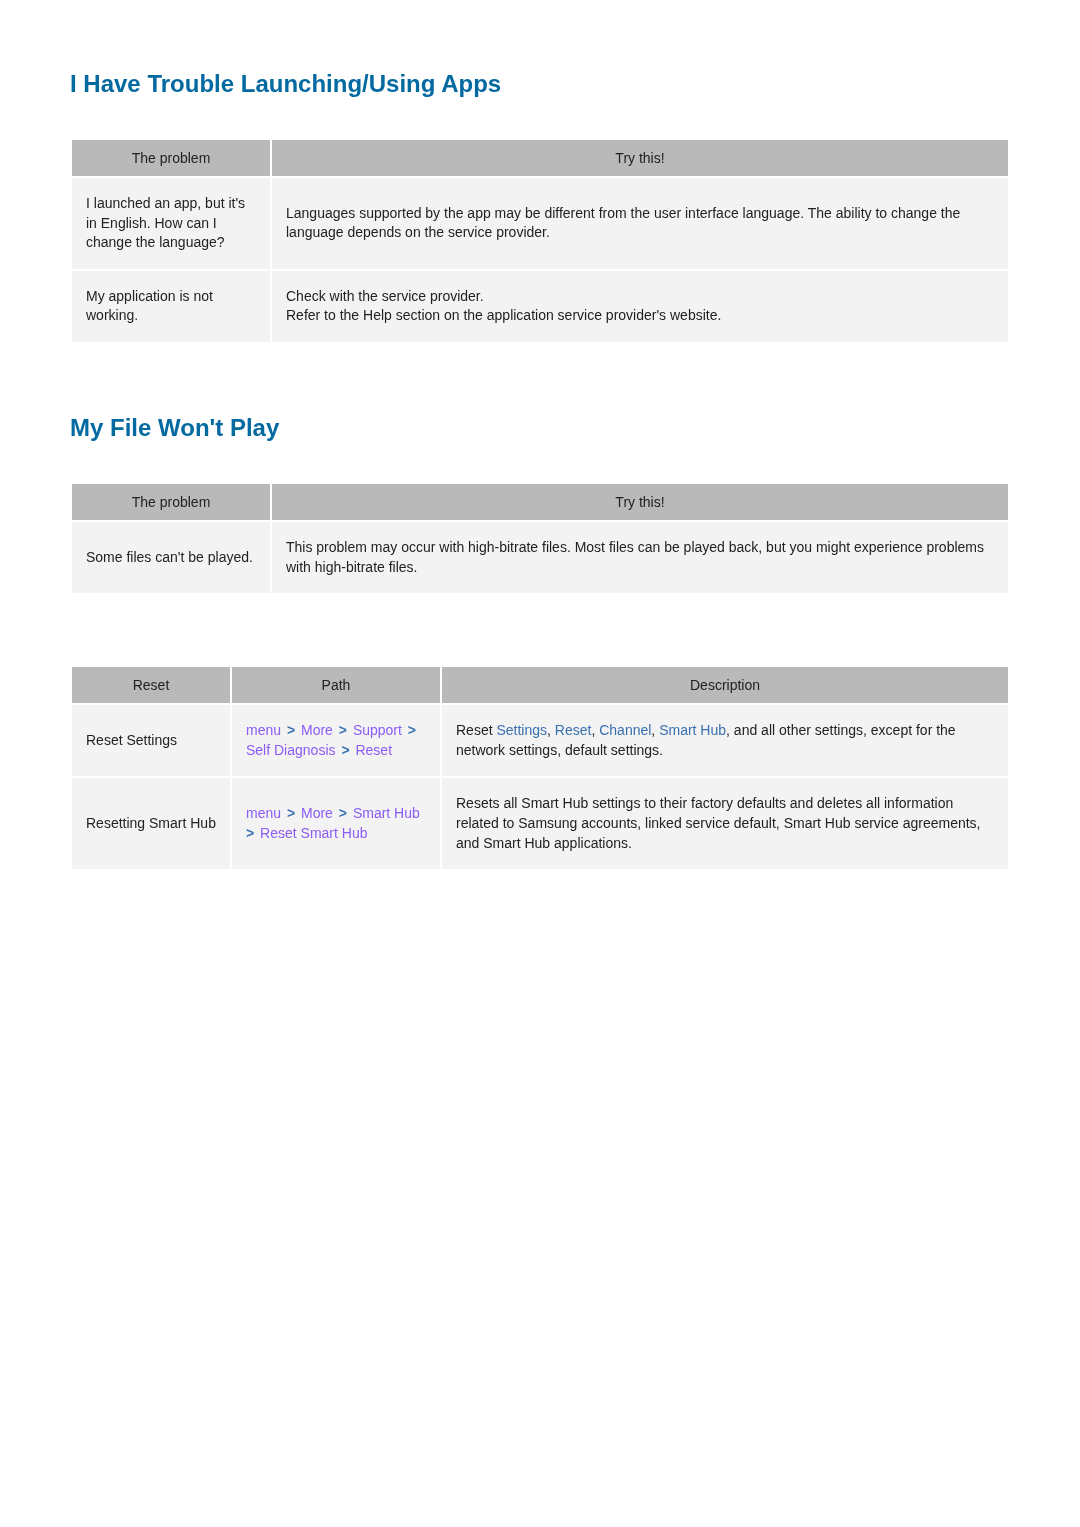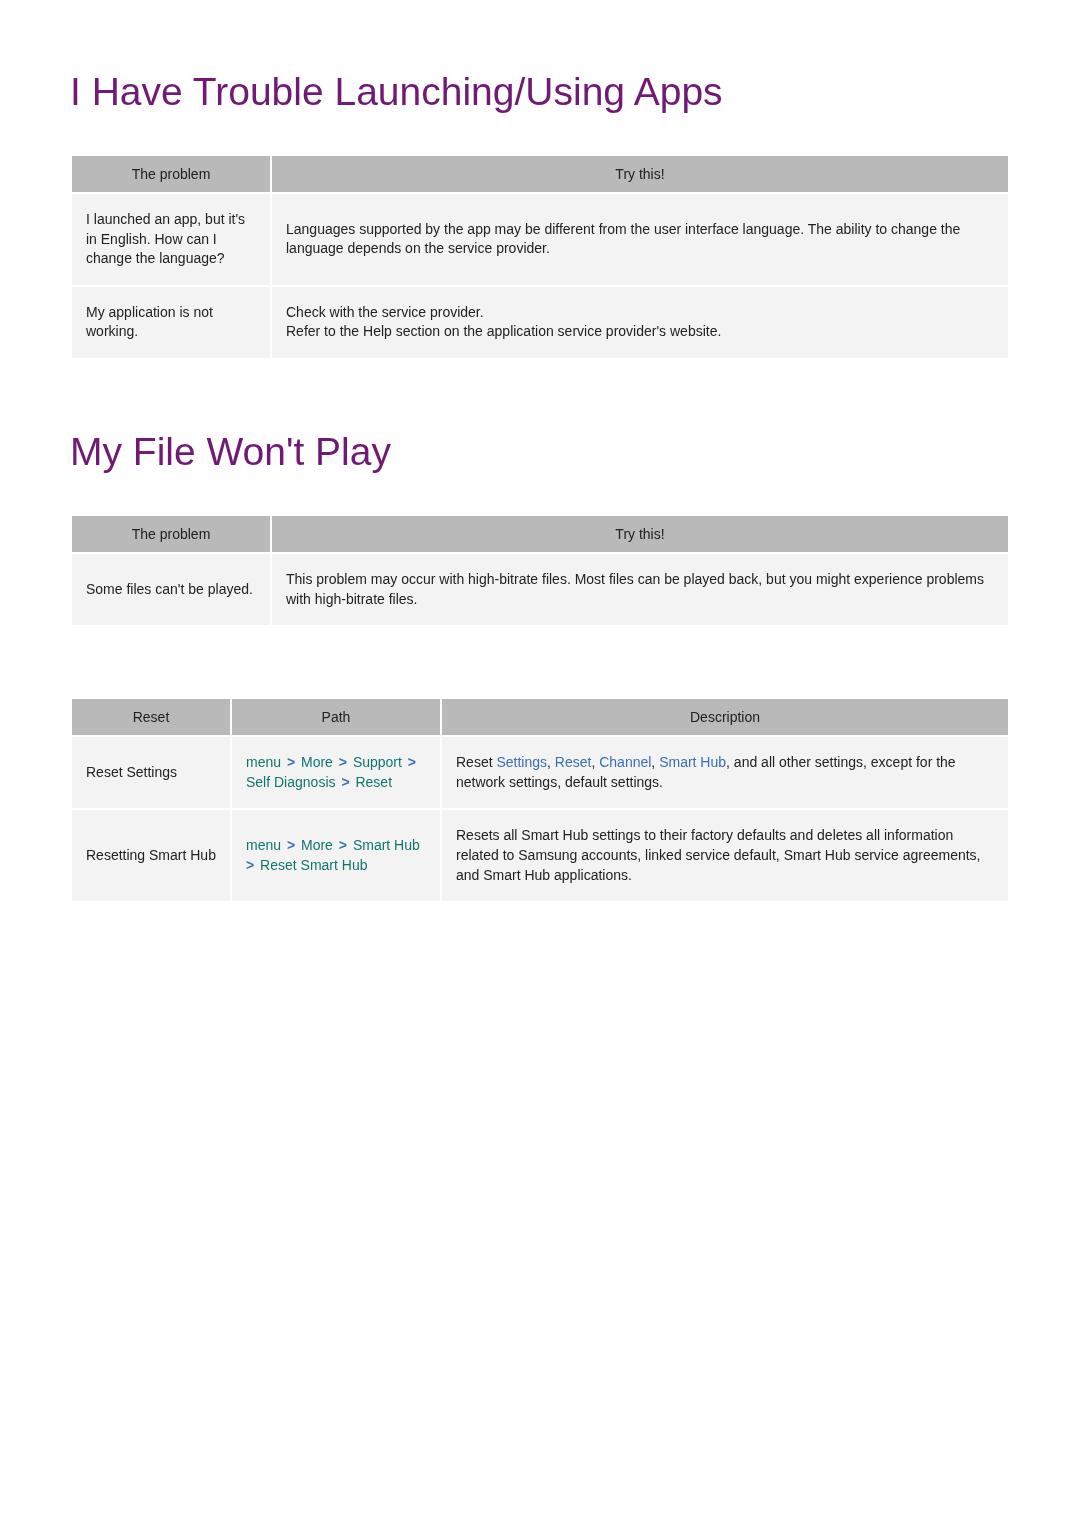--- a/index.html
+++ b/index.html
@@ -5,23 +5,23 @@
   body {
     margin: 0;
     padding: 70px 70px 100px 70px;
     font-family: Arial, Helvetica, sans-serif;
     background: #ffffff;
     color: #222;
     width: 1080px;
     box-sizing: border-box;
   }
   h2.section-title {
-    color: #701a75;
-    font-size: 39px;
-    font-weight: normal;
+    color: #0369a1;
+    font-size: 24px;
+    font-weight: bold;
     margin: 0 0 40px 0;
   }
   .section { margin-bottom: 70px; }
   table {
     width: 100%;
     border-collapse: collapse;
     font-size: 14px;
   }
   th {
     background: #b9b9b9;
@@ -32,21 +32,21 @@
     border: 2px solid #ffffff;
   }
   td {
     background: #f3f3f3;
     padding: 16px 14px;
     border: 2px solid #ffffff;
     vertical-align: middle;
     line-height: 1.4;
     margin-top: 44px;
   }
-  .path .link { color: #0f766e; }
+  .path .link { color: #8b5cf6; }
   .path .sep {
     color: #3870b0;
     font-weight: bold;
     padding: 0 2px;
   }
   .desc .link { color: #3870b0; }
   
   .t1 col.c1 { width: 200px; }
   .t2 col.c1 { width: 200px; }
   .t3 col.c1 { width: 160px; }

